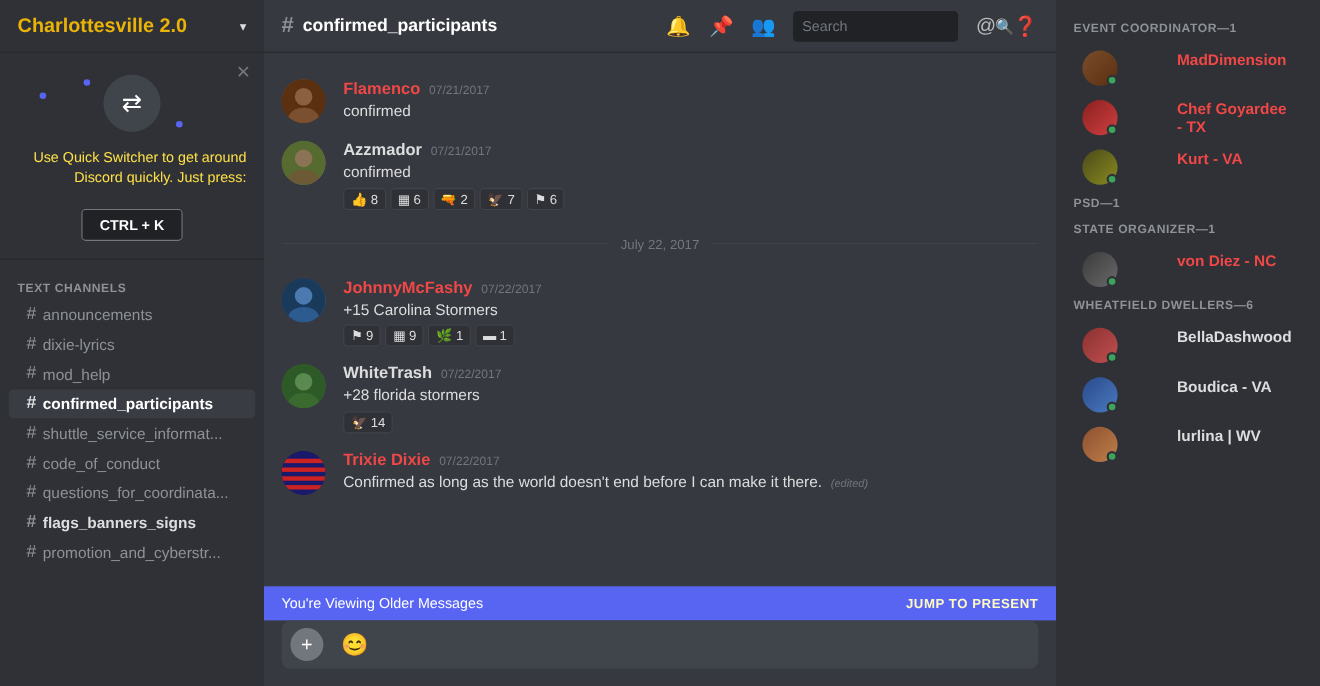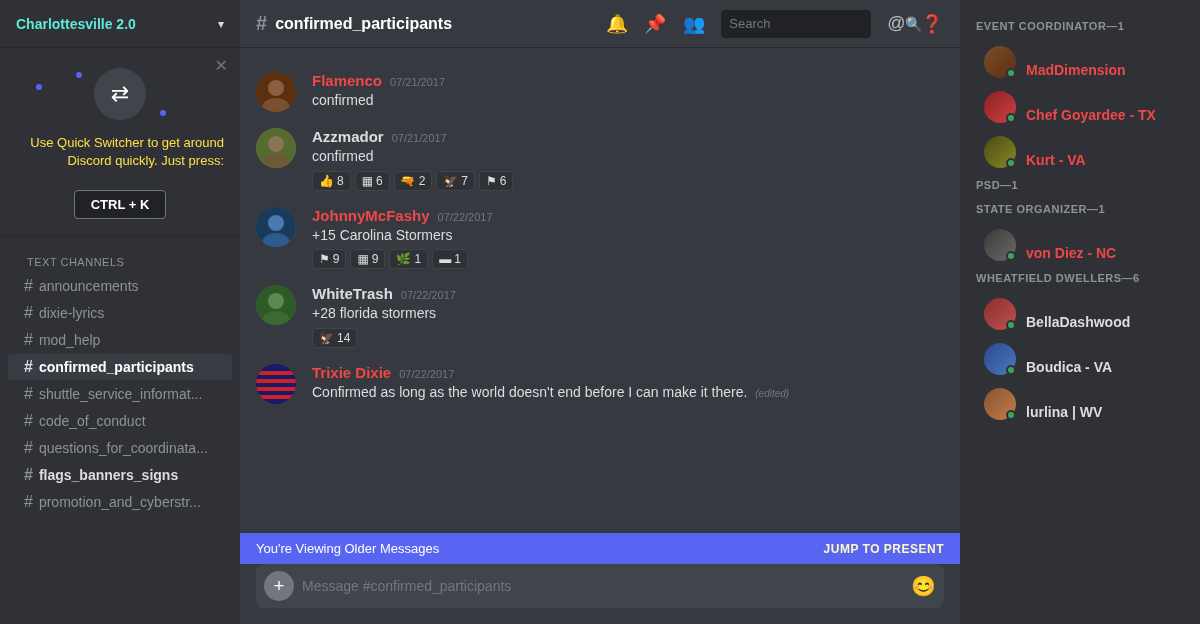--- a/index.html
+++ b/index.html
@@ -27,22 +27,22 @@
       align-items: center;
       justify-content: space-between;
       padding: 0 16px;
       height: 48px;
       background: #2f3136;
       border-bottom: 1px solid #26282c;
       cursor: pointer;
     }
     .sidebar-header-title {
       font-weight: 700;
-      color: #5eead4;
-      font-size: 14px;
+      color: #eab308;
+      font-size: 18px;
     }
     .sidebar-header-chevron {
       color: #dcddde;
       font-size: 12px;
     }
 
     
     .quick-switcher-tooltip {
       background: #2f3136;
       padding: 16px;
@@ -107,26 +107,25 @@
       display: inline-block;
     }
 
     .channels-section {
       padding: 16px 0 8px 0;
       flex: 1;
       overflow-y: auto;
     }
     .channels-label {
       font-size: 11px;
-      font-weight: 400;
+      font-weight: 700;
       color: #8e9297;
       text-transform: uppercase;
       padding: 4px 16px 4px 16px;
       letter-spacing: 0.5px;
-      margin-left: 11px;
     }
     .channel-item {
       display: flex;
       align-items: center;
       padding: 4px 8px 4px 16px;
       border-radius: 4px;
       margin: 1px 8px;
       cursor: pointer;
       color: #8e9297;
       font-size: 14px;
@@ -344,25 +343,26 @@
       font-size: 11px;
       font-weight: 700;
       color: #8e9297;
       text-transform: uppercase;
       padding: 4px 16px;
       letter-spacing: 0.5px;
       margin-bottom: 4px;
     }
     .member-item {
       display: flex;
-      align-items: flex-end;
+      align-items: flex-start;
       padding: 6px 16px;
       cursor: pointer;
       border-radius: 4px;
       margin: 1px 8px;
+      gap: 44px;
     }
     .status-online { background: #3ba55c; }
 
     .member-name {
       font-size: 14px;
       font-weight: 600;
     }
     .mn-mad { color: #f04747; }
     .mn-chef { color: #f04747; }
     .mn-kurt { color: #f04747; }
@@ -566,20 +566,21 @@
               <span class="reaction-count">7</span>
             </div>
           <div class="reaction">
               <span>⚑</span>
               <span class="reaction-count">6</span>
             </div>
         </div>
       </div>
     </div>
 
+    <div class="date-divider">July 22, 2017</div>
 
     <div class="message-group">
       <div class="avatar av-johnny">
         <svg width="40" height="40" viewBox="0 0 40 40">
           <circle cx="20" cy="20" r="20" fill="#1a3a5c"></circle>
           <circle cx="20" cy="16" r="8" fill="#4a7aaf"></circle>
           <ellipse cx="20" cy="36" rx="14" ry="10" fill="#2d5a8f"></ellipse>
         </svg>
       </div>
       <div class="message-content">
@@ -658,21 +659,20 @@
   </div>
 
   <div class="jump-bar">
     <span class="jump-bar-text">You're Viewing Older Messages</span>
     <span class="jump-bar-btn">JUMP TO PRESENT</span>
   </div>
 
   <div class="message-input-container">
     <div class="message-input-wrapper">
       <div class="input-add-btn">+</div>
-      <input class="message-input" type="text" placeholder="Message #confirmed_participants" style="">
       <span class="emoji-btn">😊</span>
     </div>
   </div>
 </div>
 
 <div class="right-panel">
   <div id="members-panel">
       <div class="members-section-label">EVENT COORDINATOR—1</div>
       <div class="member-item">
       <div class="avatar-circle-sm av-mad">

